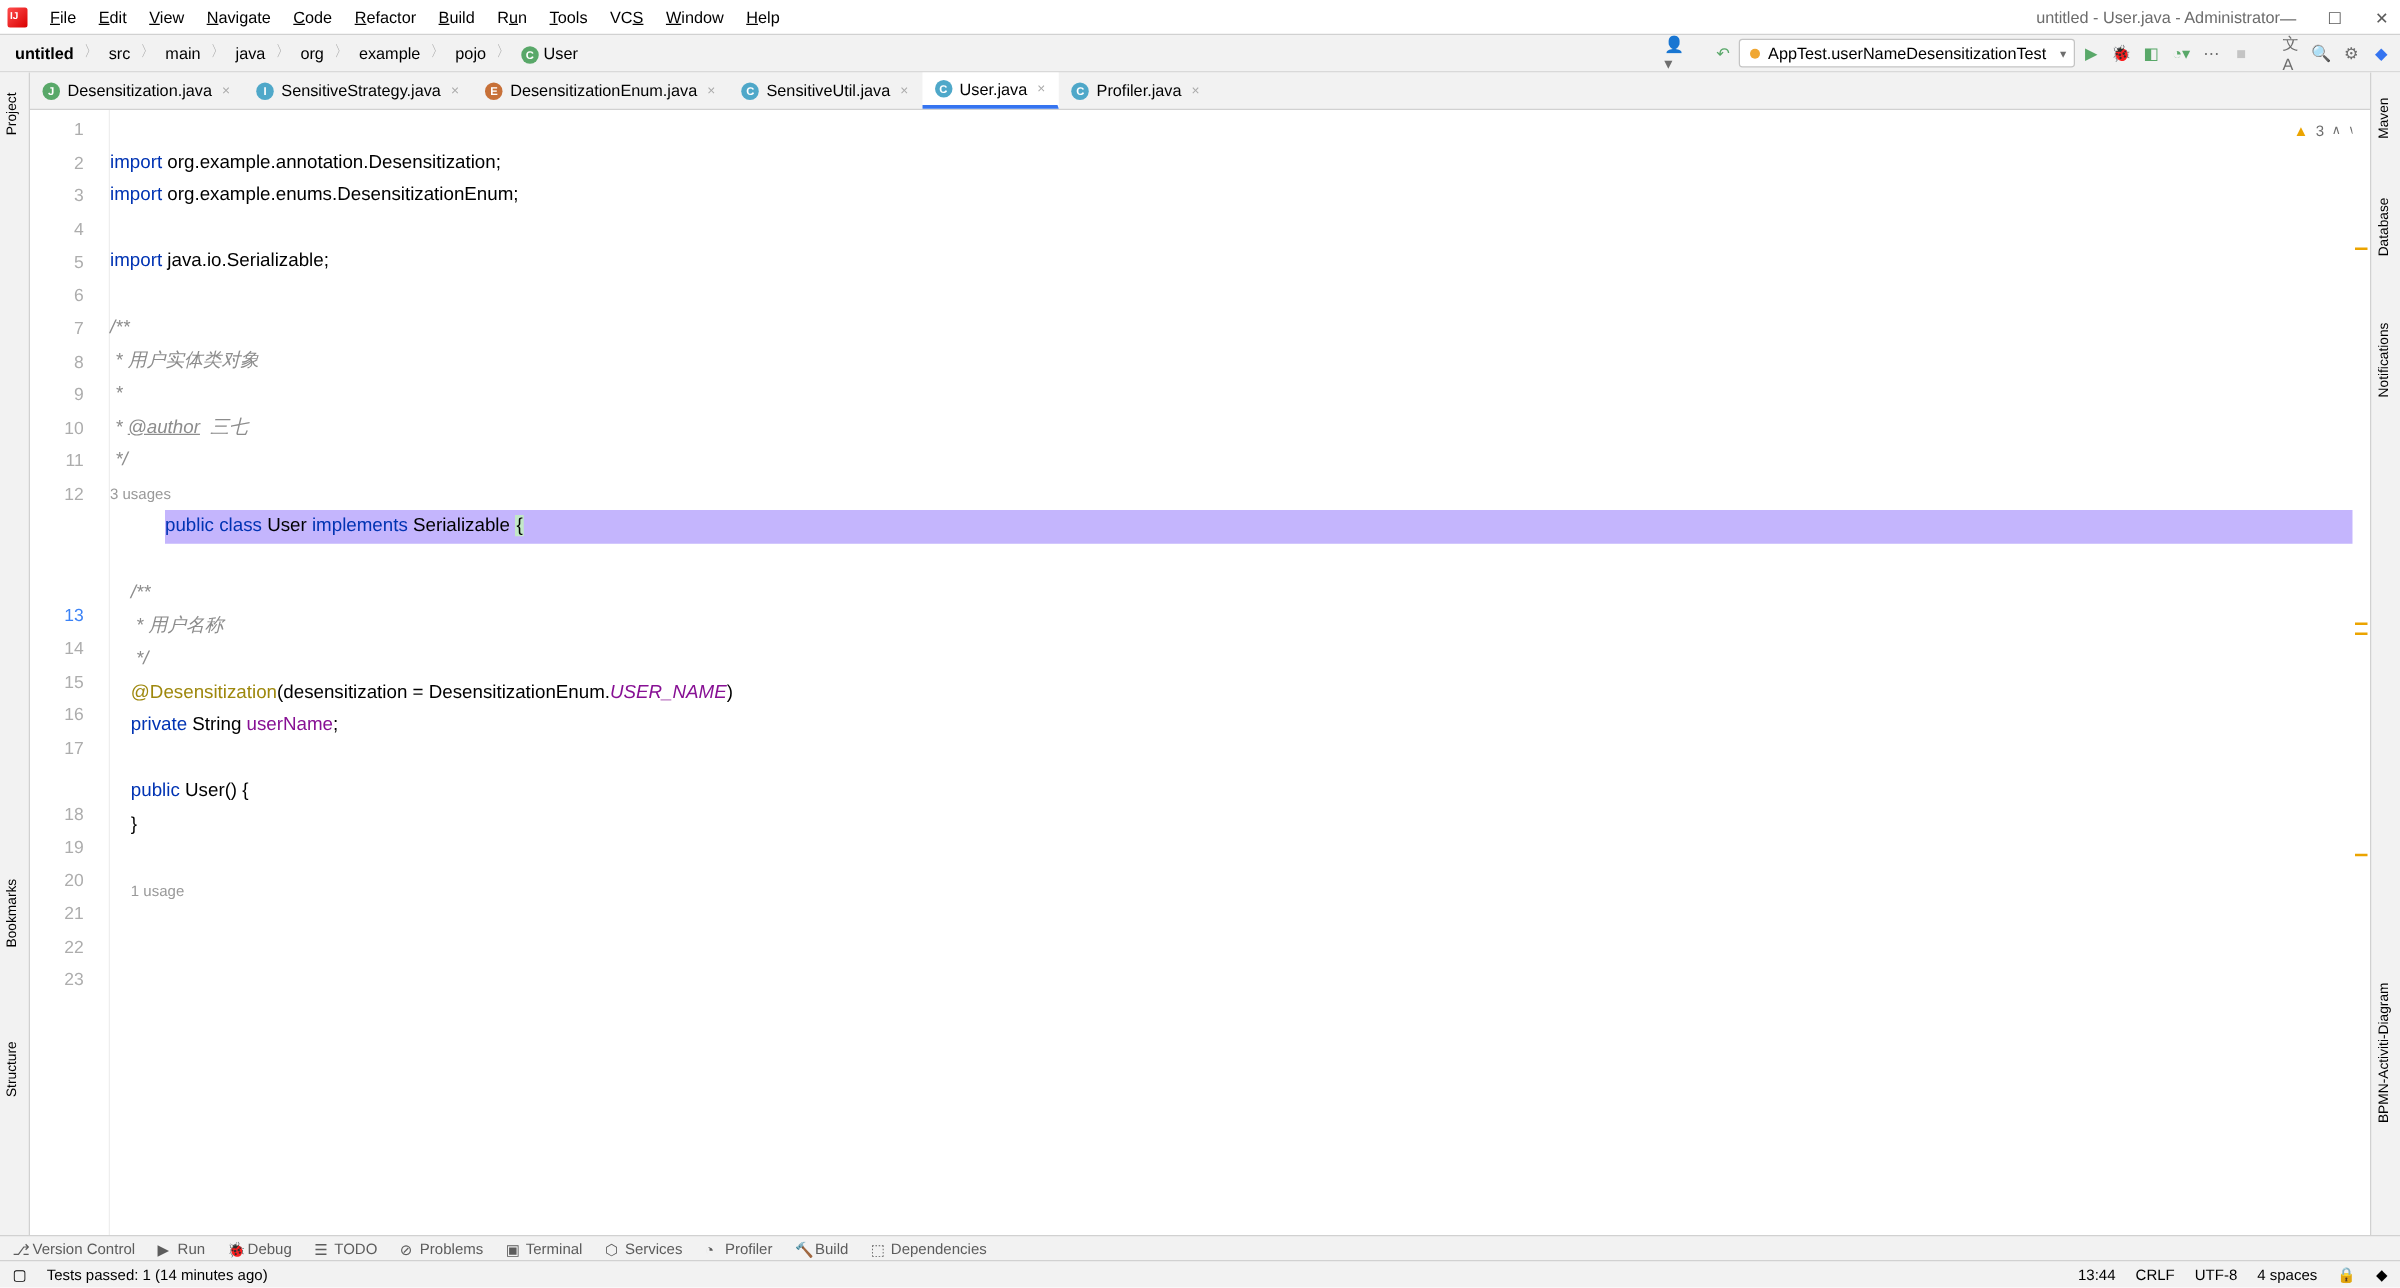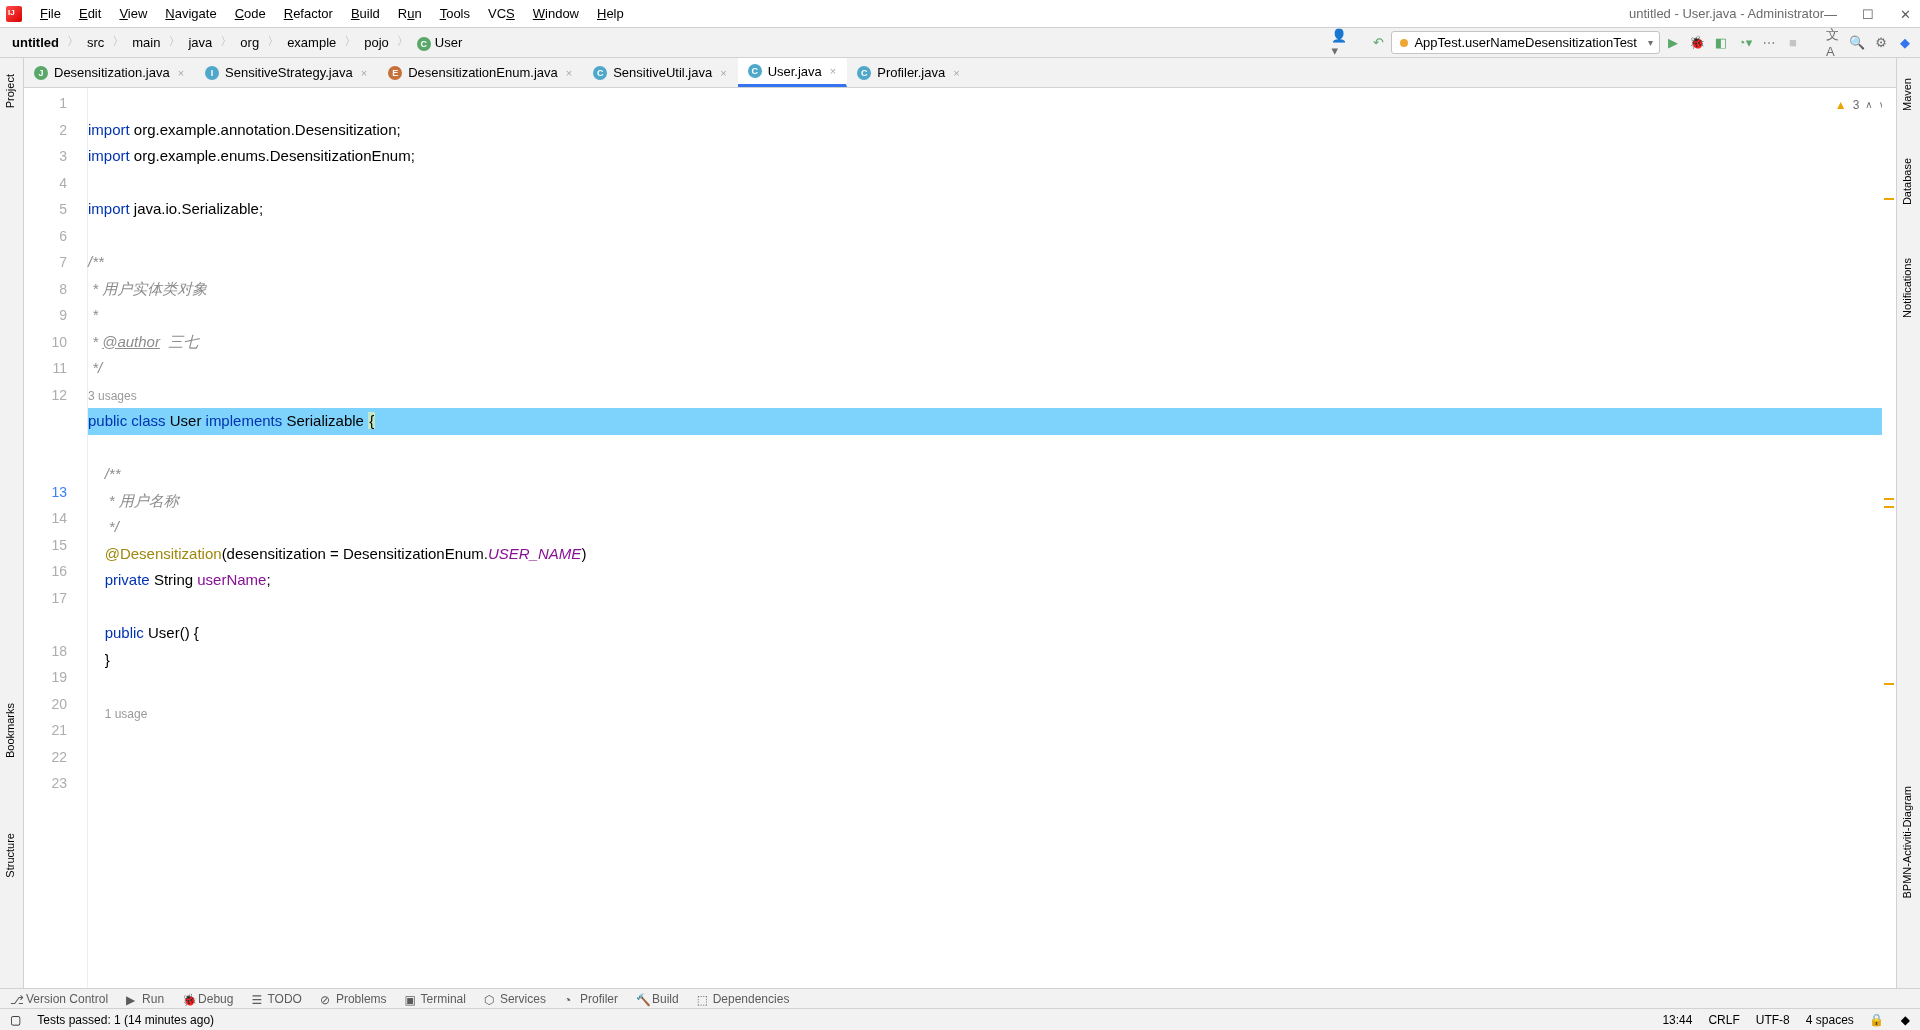--- a/index.html
+++ b/index.html
@@ -61,21 +61,21 @@
 .strip-label.notif { position: absolute; top: 190px; }
 .strip-label.bpmn { position: absolute; bottom: 80px; }
 
 
 .editor-wrap { position: absolute; left: 24px; right: 24px; top: 88px; bottom: 42px; background: #fff; display: flex; }
 .gutter { width: 64px; background: #fff; border-right: 1px solid #eee; padding-top: 2px; text-align: right; font-family: "JetBrains Mono", Consolas, monospace; font-size: 14px; color: #adadad; }
 .gutter .ln { height: 26.5px; padding-right: 20px; line-height: 26.5px; position: relative; }
 .gutter .ln.current { color: #3b82f6; margin-top: 44px; }
 .code { flex: 1; font-family: "JetBrains Mono", Consolas, monospace; font-size: 15px; line-height: 26.5px; padding-top: 2px; position: relative; }
 .code-line { height: 26.5px; white-space: pre; }
-.code-line.current { background: #7dd3fc; }
+.code-line.current { background: #c4b5fd; margin-left: 44px; }
 .kw { color: #0033b3; font-weight: normal; }
 .comment { color: #8c8c8c; font-style: italic; }
 .tag { color: #8c8c8c; font-style: italic; text-decoration: underline; }
 .annot { color: #9e880d; }
 .field { color: #871094; }
 .static-field { color: #871094; font-style: italic; text-align: center; }
 .hint { color: #999; font-size: 12px; font-style: normal; }
 .caret-highlight { background: #c2e8c8; padding: 0 1px; }
 
 

